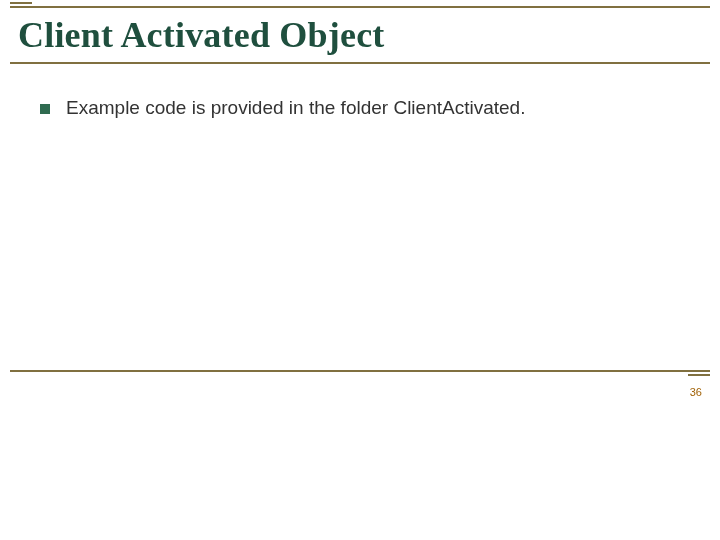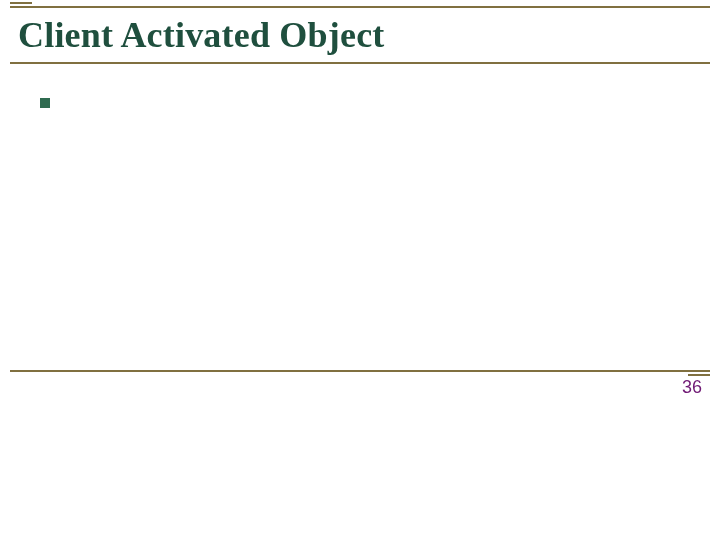--- a/index.html
+++ b/index.html
@@ -81,37 +81,38 @@
     right: 0;
     top: 4px;
     width: 22px;
     height: 2px;
     background: #807040;
   }
   .page-num {
     position: absolute;
     right: 18px;
     bottom: 10px;
-    font-size: 18px;
-    color: #701a75;
+    font-size: 11px;
+    color: #a16207;
     text-align: right;
   }
 </style>
 </head>
 <body>
 
 <div class="slide">
   <div class="top-rule"></div>
 
   <h1 class="title">Client Activated Object</h1>
 
   <div class="title-rule"></div>
 
   <div class="body">
     <div class="bullet-row">
       <span class="bullet"></span>
+      <span class="bullet-text">Example code is provided in the folder ClientActivated.</span>
     </div>
   </div>
 
   <div class="bottom-rule"></div>
 
   <div class="page-num">36</div>
 </div>
 
 </body></html>

